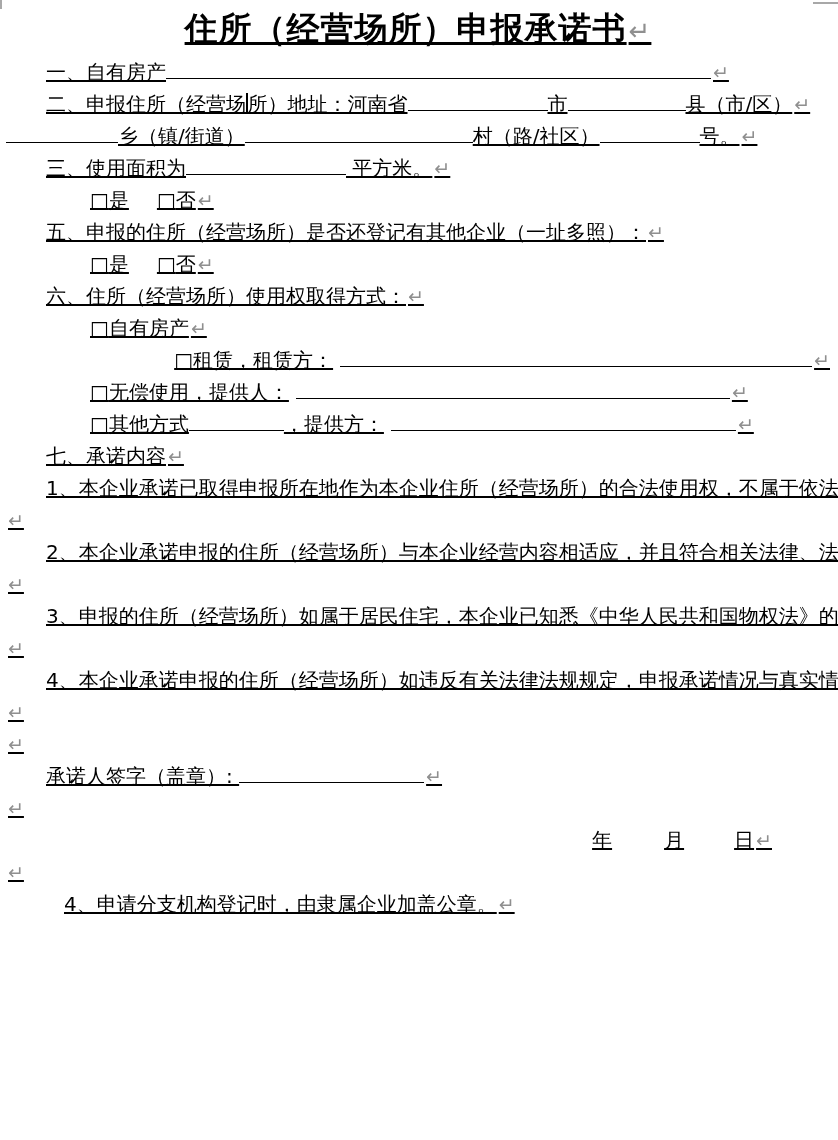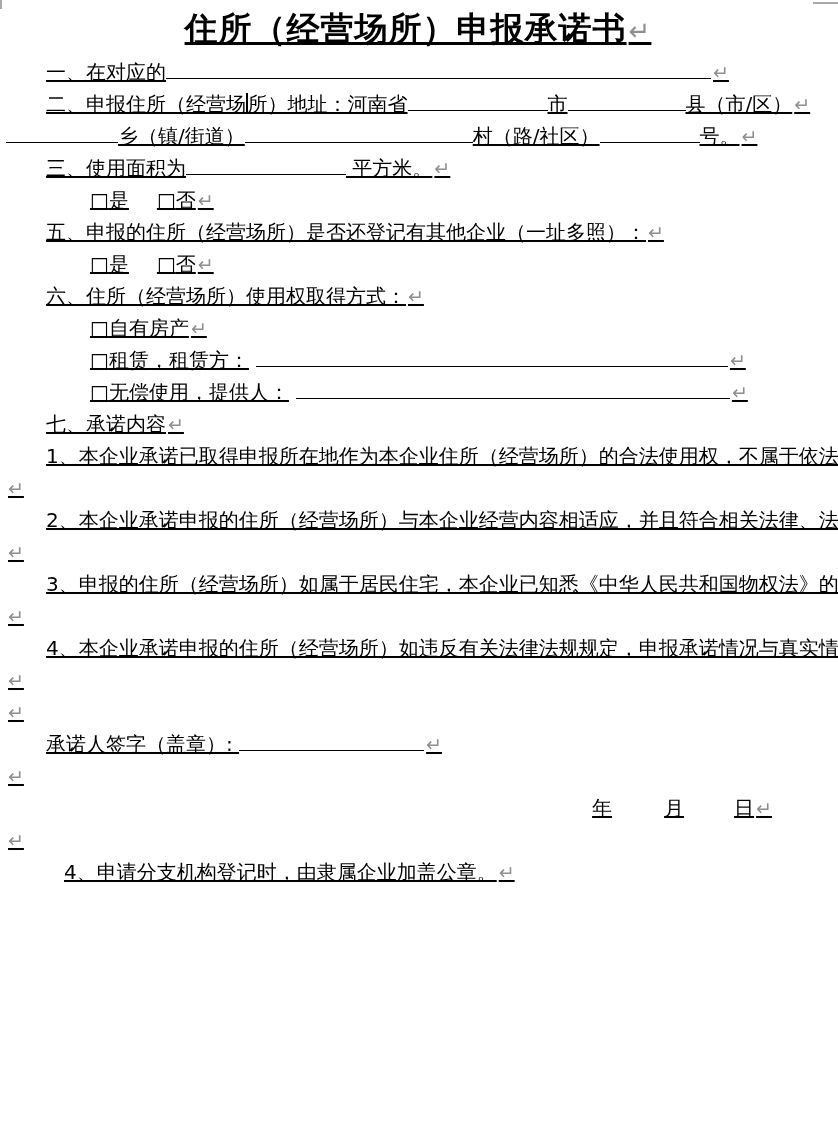--- a/index.html
+++ b/index.html
@@ -63,31 +63,32 @@
 <body>
 
 <div class="page">
   <div class="corner-mark corner-tl"></div>
   <div class="corner-mark corner-tr"></div>
   <div class="doc">
     <div class="title">
       <span>住所（经营场所）申报承诺书</span><span class="seg-pilcrow">↵</span>
     </div>
 
-  <div class="line" style="padding-left: 40px;"><span class="seg-text">一、在对应的</span><span class="seg-blank" style="width: 545px;"></span><span class="seg-pilcrow">↵</span></div>
+  <div class="line" style="padding-left: 40px;"><span class="seg-text">一、自有房产</span><span class="seg-blank" style="width: 545px;"></span><span class="seg-pilcrow">↵</span></div>
       <div class="line" style="padding-left: 40px;"><span class="seg-text">二、申报住所（经营场</span><span class="seg-caret"></span><span class="seg-text">所）地址：河南省</span><span class="seg-blank" style="width: 140px;"></span><span class="seg-text">市</span><span class="seg-blank" style="width: 118px;"></span><span class="seg-text">县（市/区）</span><span class="seg-pilcrow">↵</span></div>
       <div class="line"><span class="seg-blank" style="width: 112px;"></span><span class="seg-text">乡（镇/街道）</span><span class="seg-blank" style="width: 228px;"></span><span class="seg-text">村（路/社区）</span><span class="seg-blank" style="width: 100px;"></span><span class="seg-text">号。</span><span class="seg-pilcrow">↵</span></div>
       <div class="line" style="padding-left: 40px;"><span class="seg-text">三、使用面积为</span><span class="seg-blank" style="width: 160px;"></span><span class="seg-text"> 平方米。</span><span class="seg-pilcrow">↵</span></div>
       <div class="line" style="padding-left: 84px;"><span class="seg-checkbox">□</span><span class="seg-text">是</span><span class="seg-gap" style="width: 28px;"></span><span class="seg-checkbox">□</span><span class="seg-text">否</span><span class="seg-pilcrow">↵</span></div>
       <div class="line" style="padding-left: 40px;"><span class="seg-text">五、申报的住所（经营场所）是否还登记有其他企业（一址多照）：</span><span class="seg-pilcrow">↵</span></div>
       <div class="line" style="padding-left: 84px;"><span class="seg-checkbox">□</span><span class="seg-text">是</span><span class="seg-gap" style="width: 28px;"></span><span class="seg-checkbox">□</span><span class="seg-text">否</span><span class="seg-pilcrow">↵</span></div>
       <div class="line" style="padding-left: 40px;"><span class="seg-text">六、住所（经营场所）使用权取得方式：</span><span class="seg-pilcrow">↵</span></div>
       <div class="line" style="padding-left: 84px;"><span class="seg-checkbox">□</span><span class="seg-text">自有房产</span><span class="seg-pilcrow">↵</span></div>
-      <div class="line" style="padding-left: 84px;"><span class="seg-checkbox">□</span><span class="seg-text">租赁，租赁方：</span><span class="seg-gap" style="width: 7px;"></span><span class="seg-blank" style="width: 472px;"></span><span class="seg-pilcrow">↵</span></div>
+      <div class="line" style="padding-left: 84px; text-align: right;"><span class="seg-checkbox">□</span><span class="seg-text">租赁，租赁方：</span><span class="seg-gap" style="width: 7px;"></span><span class="seg-blank" style="width: 472px;"></span><span class="seg-pilcrow">↵</span></div>
       <div class="line" style="padding-left: 84px;"><span class="seg-checkbox">□</span><span class="seg-text">无偿使用，提供人：</span><span class="seg-gap" style="width: 7px;"></span><span class="seg-blank" style="width: 434px;"></span><span class="seg-pilcrow">↵</span></div>
+      <div class="line" style="padding-left: 84px;"><span class="seg-checkbox">□</span><span class="seg-text">其他方式</span><span class="seg-blank" style="width: 95px;"></span><span class="seg-text">，提供方：</span><span class="seg-gap" style="width: 7px;"></span><span class="seg-blank" style="width: 345px;"></span><span class="seg-pilcrow">↵</span></div>
       <div class="line" style="padding-left: 40px;"><span class="seg-text">七、承诺内容</span><span class="seg-pilcrow">↵</span></div>
       <div class="line para"><span class="seg-text">1、本企业承诺已取得申报所在地作为本企业住所（经营场所）的合法使用权，不属于依法确定拆迁范围和拆迁期限内的房屋，地址表述真实无误。</span><span class="seg-pilcrow">↵</span></div>
       <div class="line para"><span class="seg-text">2、本企业承诺申报的住所（经营场所）与本企业经营内容相适应，并且符合相关法律、法规及国务院、地方政府的规定要求，如所申报的住所（经营场所）属于法律、法规规定应当经有关部门许可审批的，承诺取得相关许可审批后开展经营活动。</span><span class="seg-pilcrow">↵</span></div>
       <div class="line para"><span class="seg-text">3、申报的住所（经营场所）如属于居民住宅，本企业已知悉《中华人民共和国物权法》的相关规定，承诺遵守有关房屋管理的法律、法规以及管理规约的规定，已经有利害关系的业主同意，企业不扰民，无污染，无安全隐患。</span><span class="seg-pilcrow">↵</span></div>
       <div class="line para"><span class="seg-text">4、本企业承诺申报的住所（经营场所）如违反有关法律法规规定，申报承诺情况与真实情况不符的，愿意接受政府相关部门的纠正和行政处罚，并自行承担所有经济损失及其他法律责任。</span><span class="seg-pilcrow">↵</span></div>
       <div class="line"><span class="seg-pilcrow">↵</span></div>
       <div class="line" style="padding-left: 40px;"><span class="seg-text">承诺人签字（盖章）: </span><span class="seg-blank" style="width: 185px;"></span><span class="seg-pilcrow">↵</span></div>
       <div class="line"><span class="seg-pilcrow">↵</span></div>
       <div class="line right-line"><span class="seg-text">年</span><span class="seg-gap" style="width: 52px;"></span><span class="seg-text">月</span><span class="seg-gap" style="width: 50px;"></span><span class="seg-text">日</span><span class="seg-pilcrow">↵</span></div>
       <div class="line"><span class="seg-pilcrow">↵</span></div>

